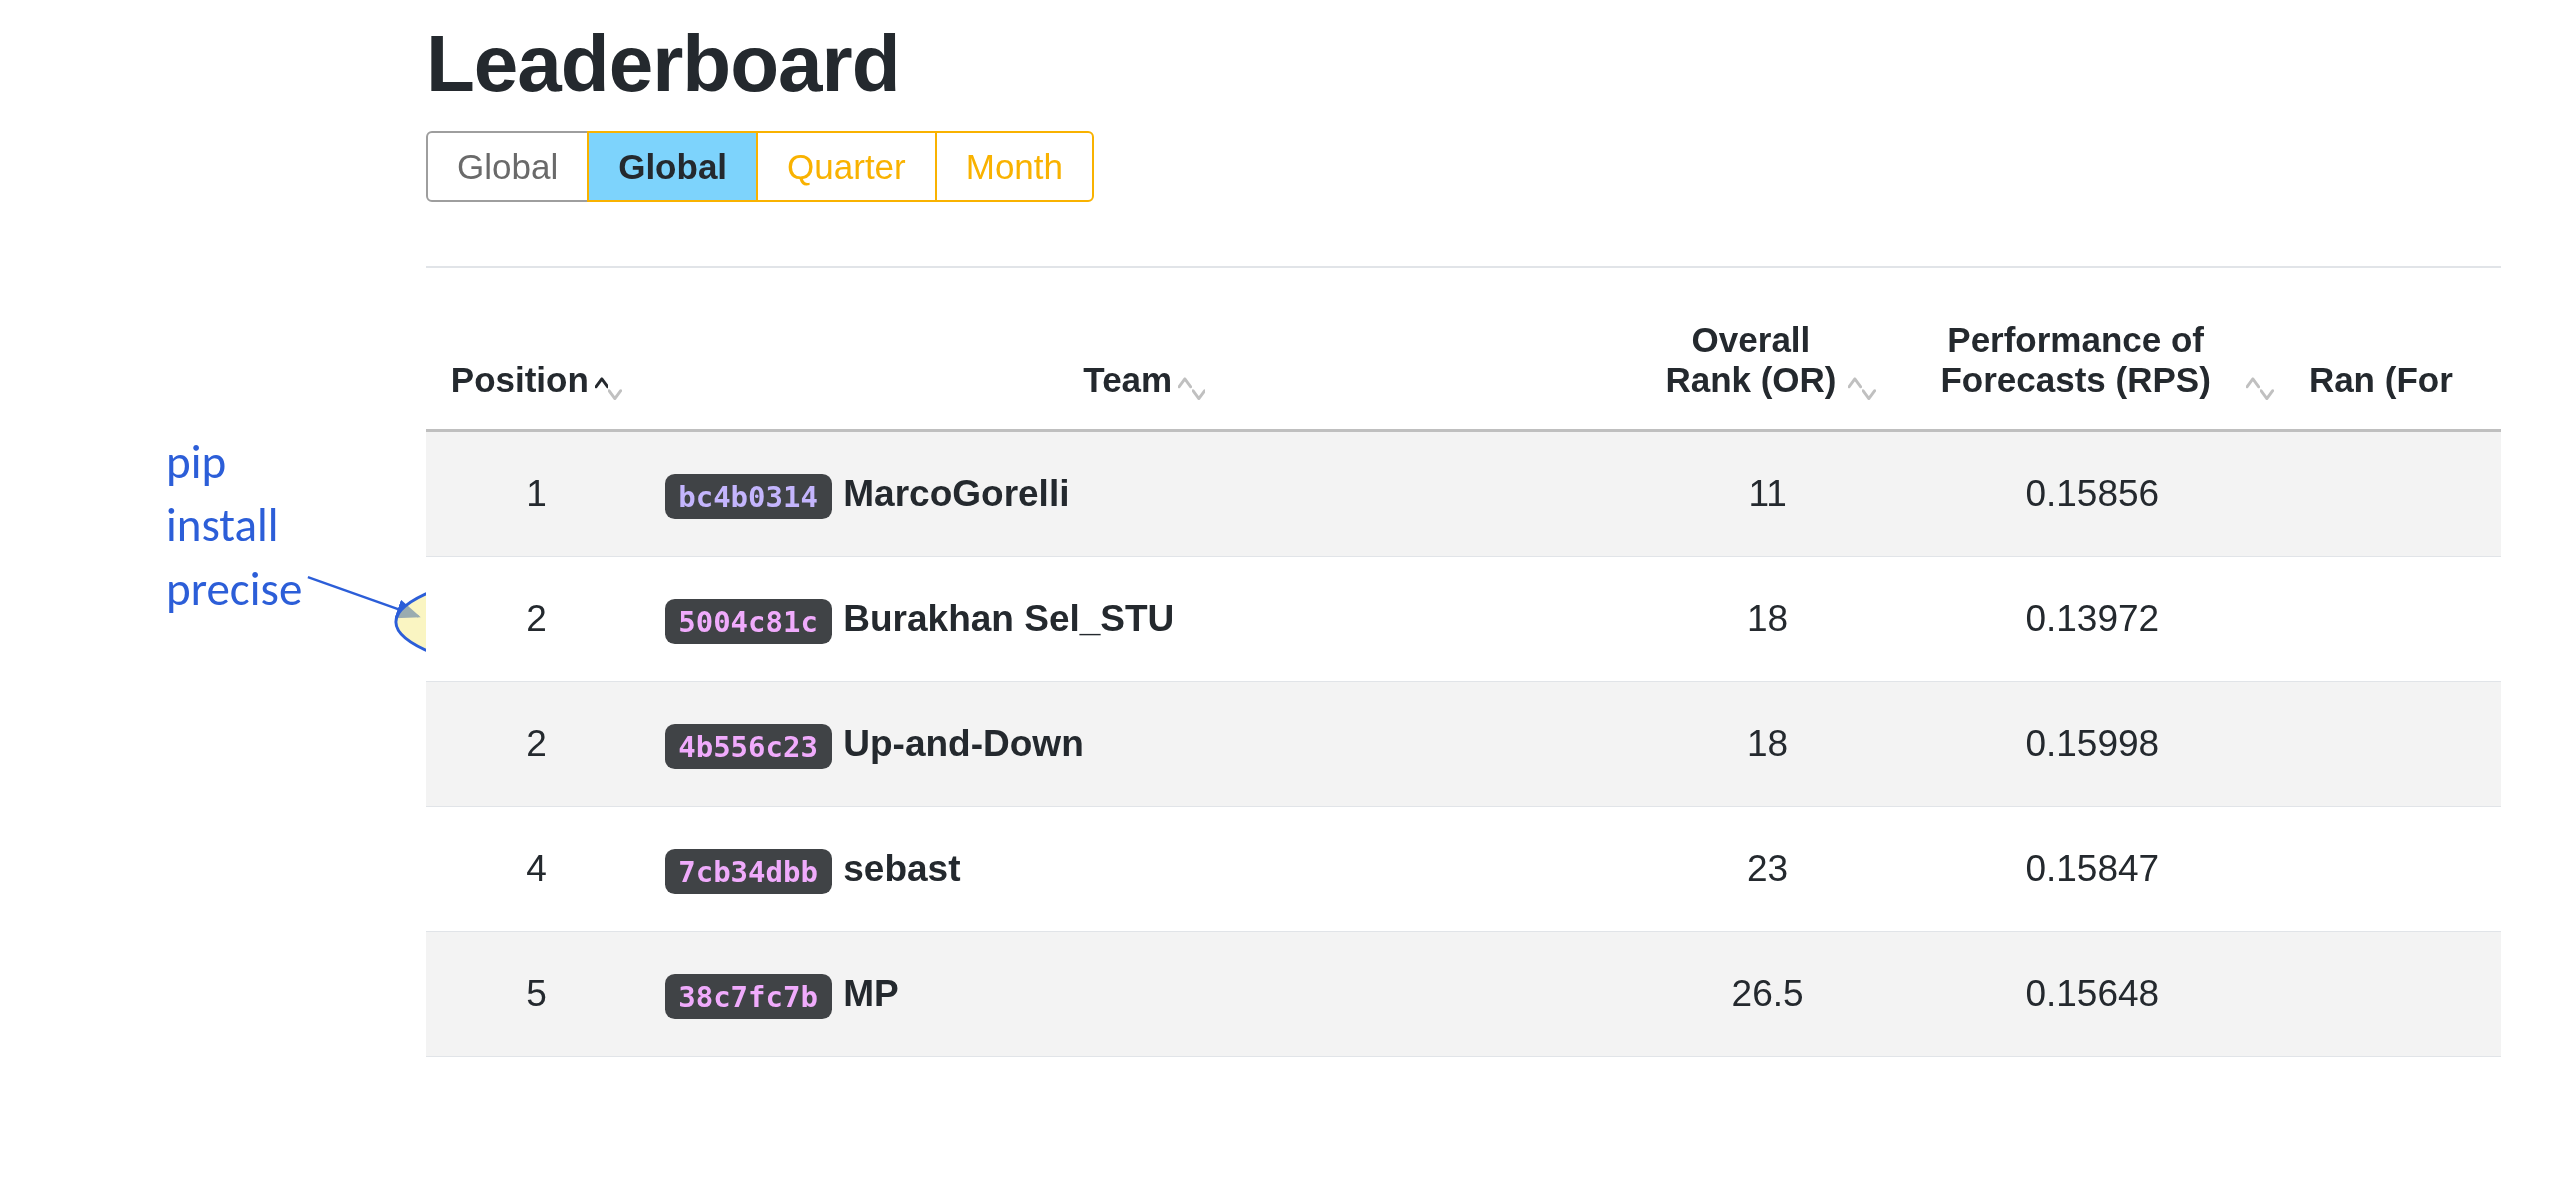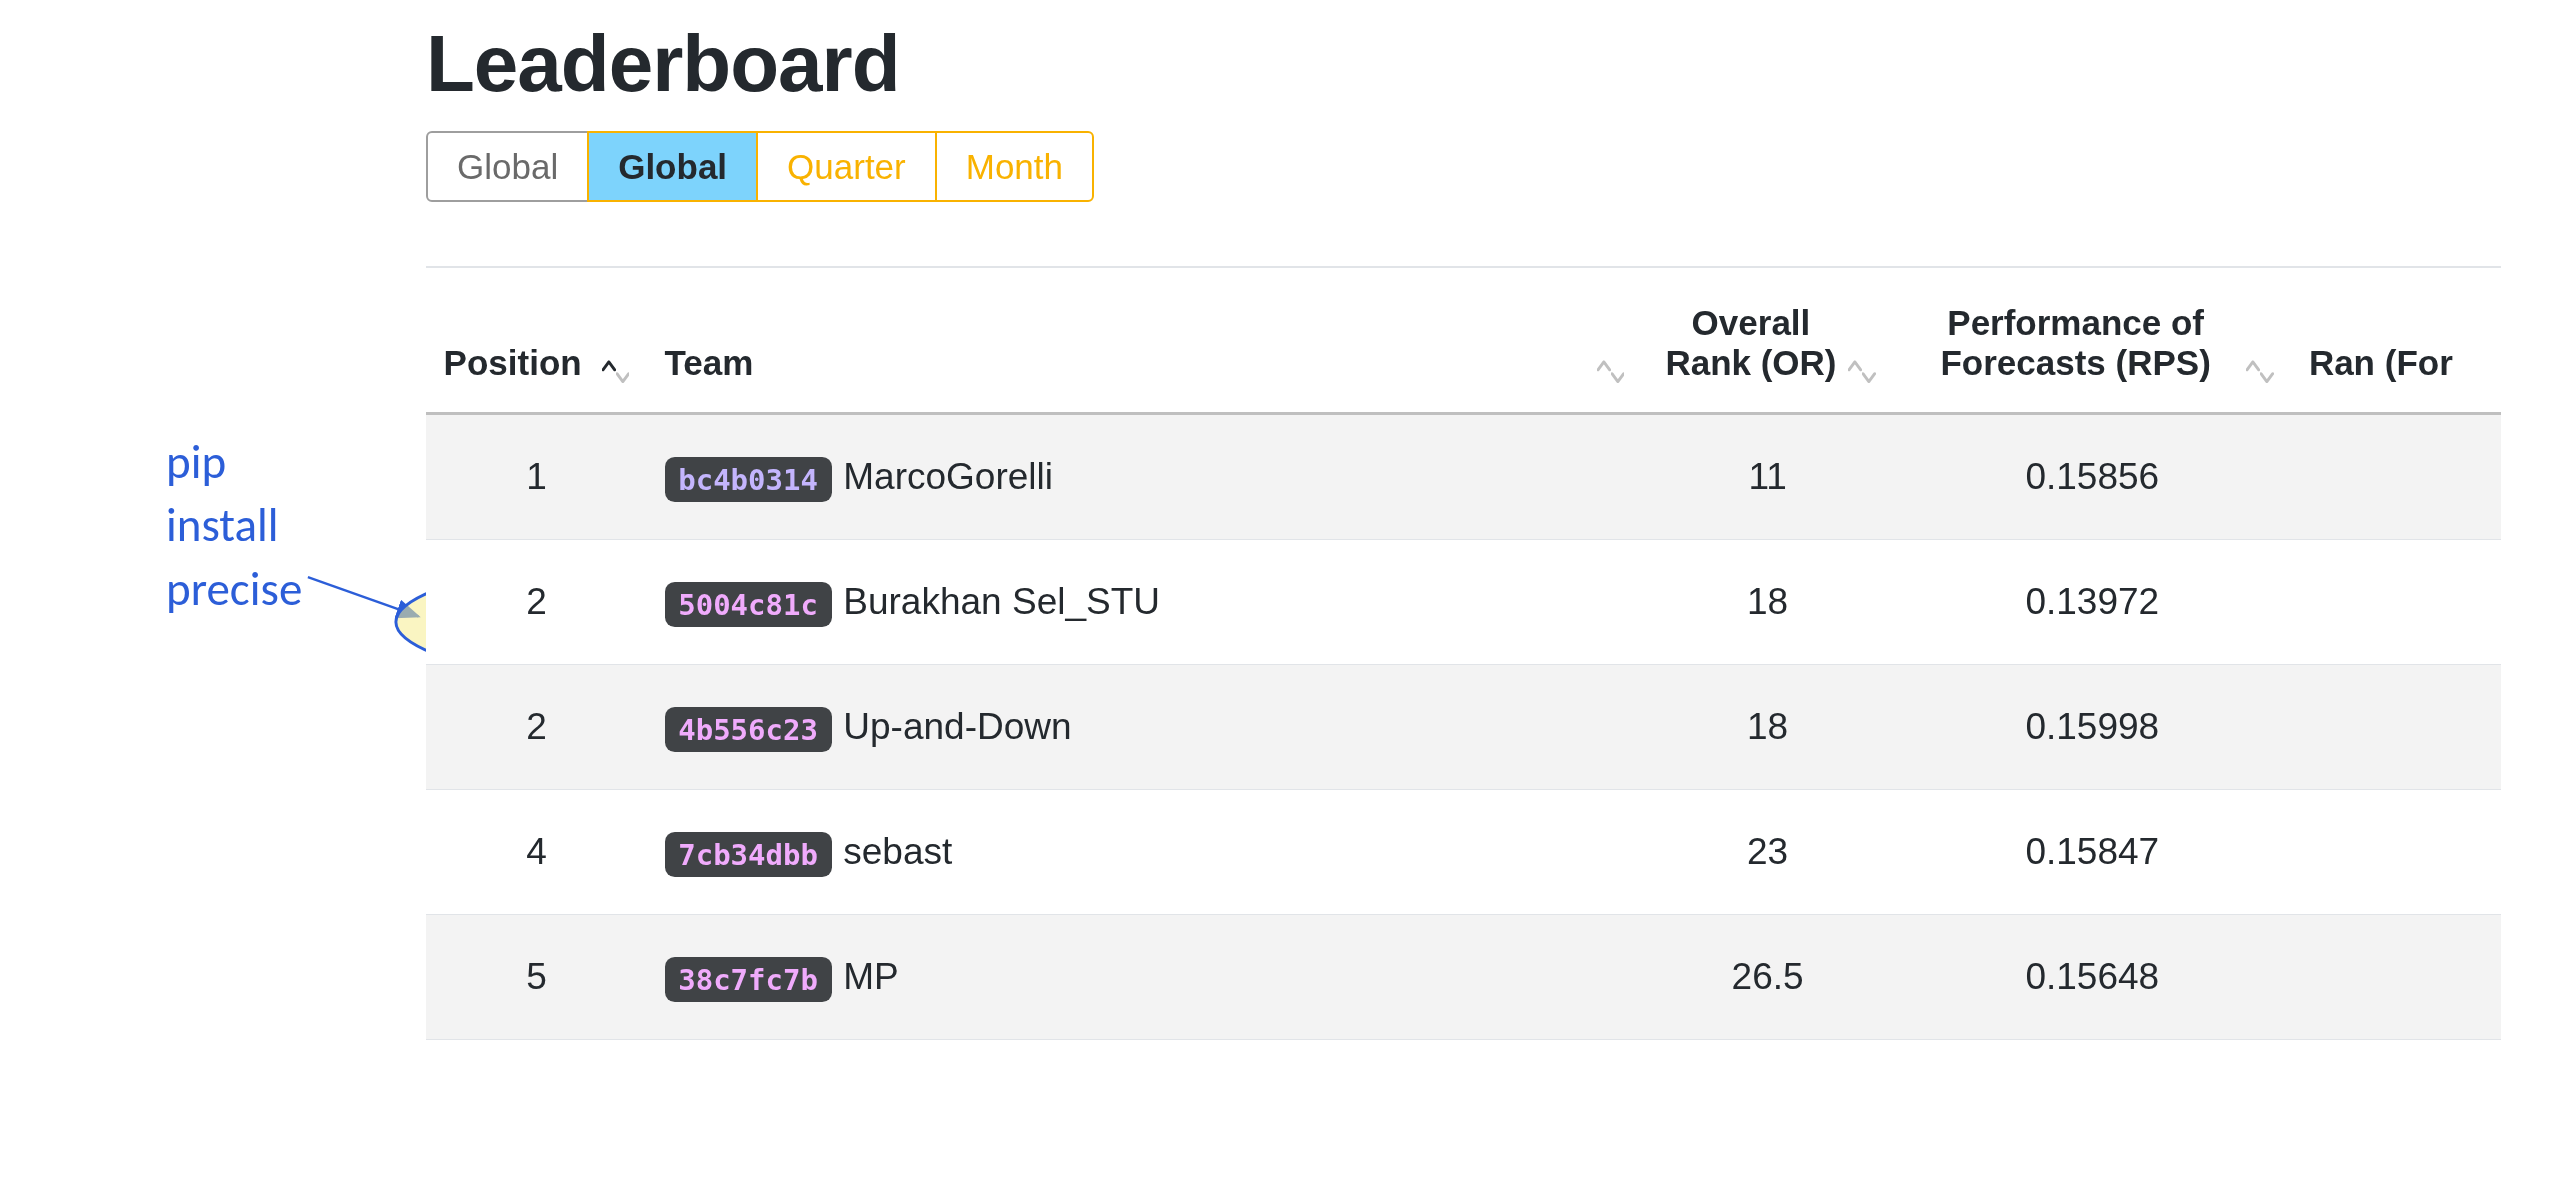--- a/index.html
+++ b/index.html
@@ -80,21 +80,22 @@
       color: #b0b0b0;
       margin-left: 5.9px;
       vertical-align: middle;
       display: inline-flex;
       align-items: center;
     }
     th .sort-icon.active-up svg:first-child path { stroke: #24292e; }
     th .th-wrap {
       display: flex;
       align-items: flex-end;
-      justify-content: space-between;
+      justify-content: center;
+      margin-top: 17px;
     }
     td {
       font-size: 37px;
       color: #24292e;
       padding: 41px 17.6px;
       border-bottom: 1px solid #e1e4e8;
     }
     tr.odd td { background: #f3f3f3; }
     tr.even td { background: #fff; }
     .col-pos { width: 186px; text-align: center; }
@@ -105,21 +106,21 @@
     .hash {
       background: #404346;
       color: #f0abfc;
       font-weight: 700;
       font-size: 29px;
       padding: 5.9px 13.7px;
       border-radius: 9.8px;
       margin-right: 11.7px;
       font-family: ui-monospace, monospace;
     }
-    .team-name { font-weight: 400; margin-top: 8px; }
+    .team-name { font-weight: 700; margin-top: 8px; }
     .hl-row .hash { color: #c4b5fd; }
     .annotation {
       position: absolute;
       left: 166px;
       top: 431px;
       color: #2c5ed8;
       font-size: 47px;
       line-height: 1.35;
       font-family: "Segoe UI", Calibri, sans-serif;
     }

